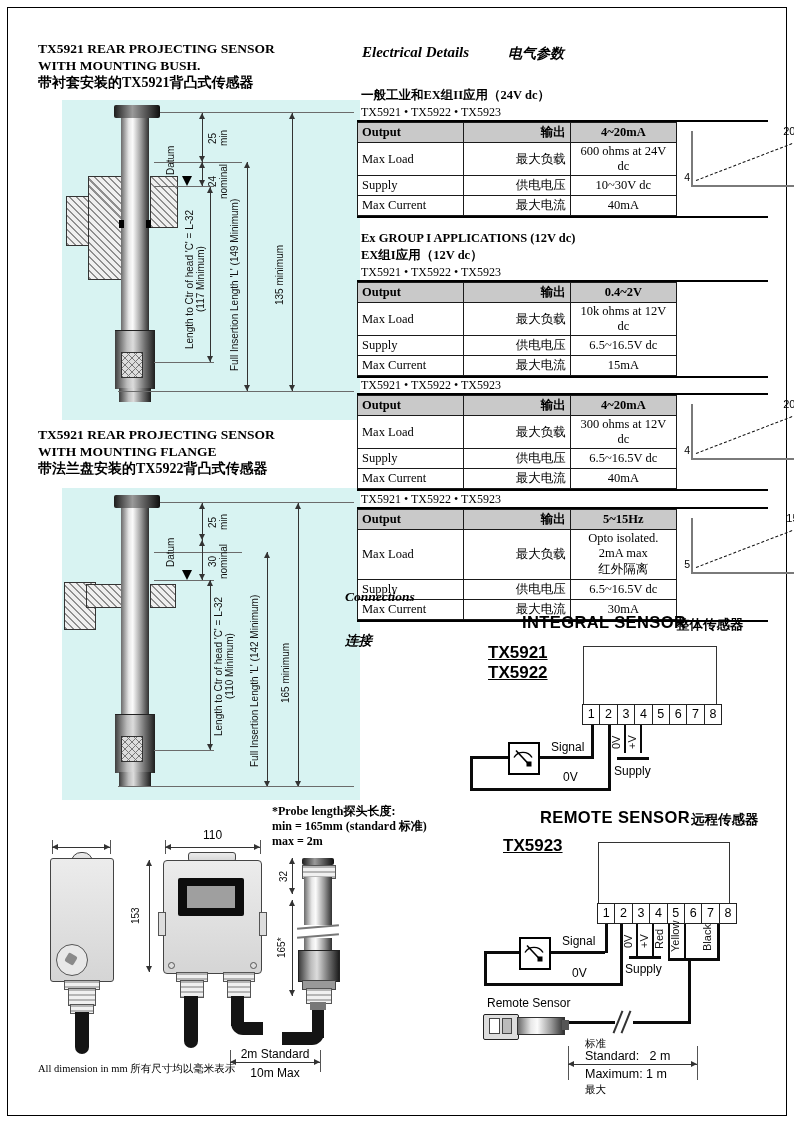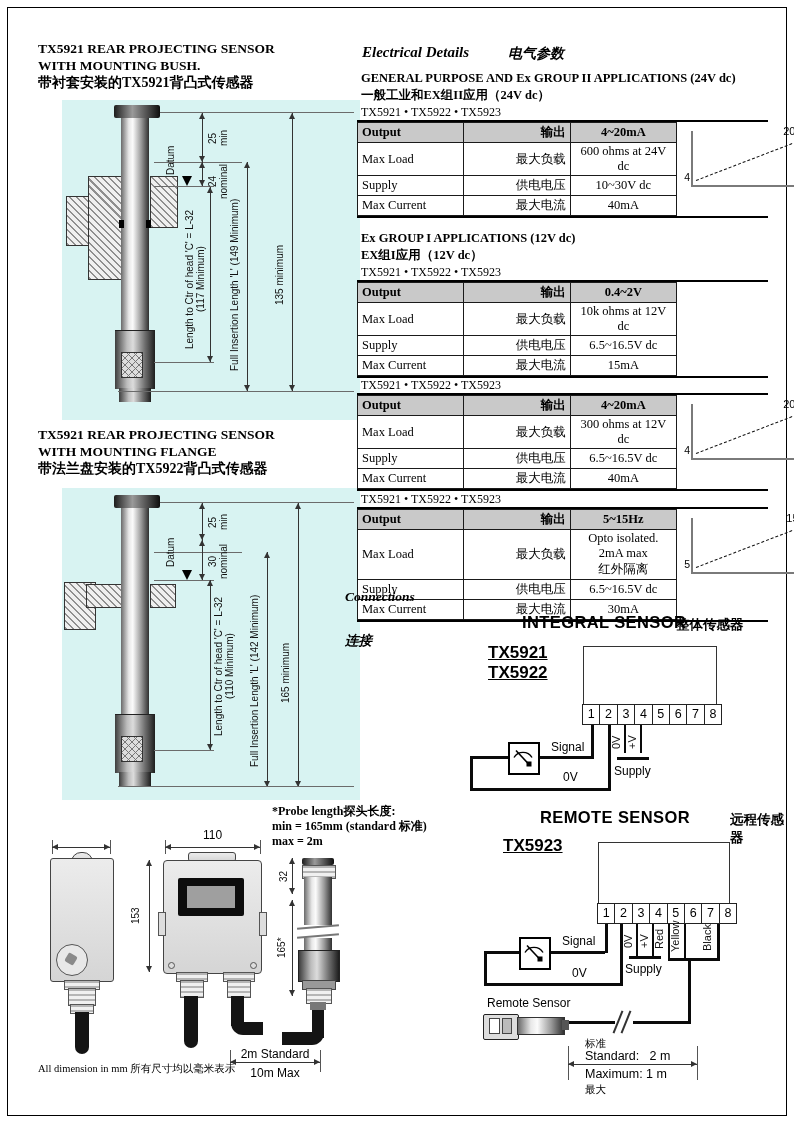--- a/index.html
+++ b/index.html
@@ -215,21 +215,20 @@
     <div class="tick" style="left:290px;top:250px;height:22px;"></div>
     <div class="dimh" style="left:200px;top:262px;width:90px;"></div>
     <div class="dimlab" style="left:195px;top:247px;width:100px;">2m Standard</div>
     <div class="dimlab" style="left:195px;top:266px;width:100px;">10m Max</div>
     <div class="fn" style="left:8px;top:262px;">All dimension in mm  所有尺寸均以毫米表示</div>
   </div>
 
   <div class="ehead" style="left:362px;top:44px;">Electrical Details</div>
   <div class="ehead" style="left:508px;top:45px;font-size:14px;">电气参数</div>
 
-  <div class="sttl" style="left:361px;top:71px;">GENERAL PURPOSE AND Ex GROUP II APPLICATIONS (24V dc)</div>
   <div class="sttl" style="left:361px;top:87px;">一般工业和EX组II应用（24V dc）</div>
   <div class="models" style="left:361px;top:105px;">TX5921 • TX5922 • TX5923</div>
   <div class="sect" style="top:120px;">
     <table class="etbl">
       <tbody>
           <tr>
             <td>Output</td>
             <td>输出</td>
             <td>4~20mA</td>
           </tr>
@@ -400,21 +399,21 @@
   <div class="wl" style="left:551px;top:740px;">Signal</div>
   <div class="wl" style="left:563px;top:770px;">0V</div>
   <div class="w" style="left:624px;top:725px;width:2px;height:28px;"></div>
   <div class="w" style="left:640px;top:725px;width:2px;height:28px;"></div>
   <div class="v" style="left:611px;top:730px;height:24px;font-size:11px;">0V</div>
   <div class="v" style="left:627px;top:730px;height:24px;font-size:11px;">+V</div>
   <div class="w" style="left:617px;top:757px;width:32px;height:2.5px;"></div>
   <div class="wl" style="left:614px;top:764px;">Supply</div>
 
   <div class="bigttl" style="left:540px;top:808px;">REMOTE SENSOR</div>
-  <div class="bigttlcn" style="left:730px;top:811px;">远程传感器</div>
+  <div class="bigttlcn" style="left:691px;top:811px;">远程传感器</div>
   <div class="txlbl" style="left:503px;top:836px;">TX5923</div>
   <div class="tbox" style="left:598px;top:842px;width:130px;height:61px;"></div>
   <div class="tstrip" style="left:598px;top:903px;">
     <div class="tcell">1</div>
     <div class="tcell">2</div>
     <div class="tcell">3</div>
     <div class="tcell">4</div>
     <div class="tcell">5</div>
     <div class="tcell">6</div>
     <div class="tcell">7</div>

